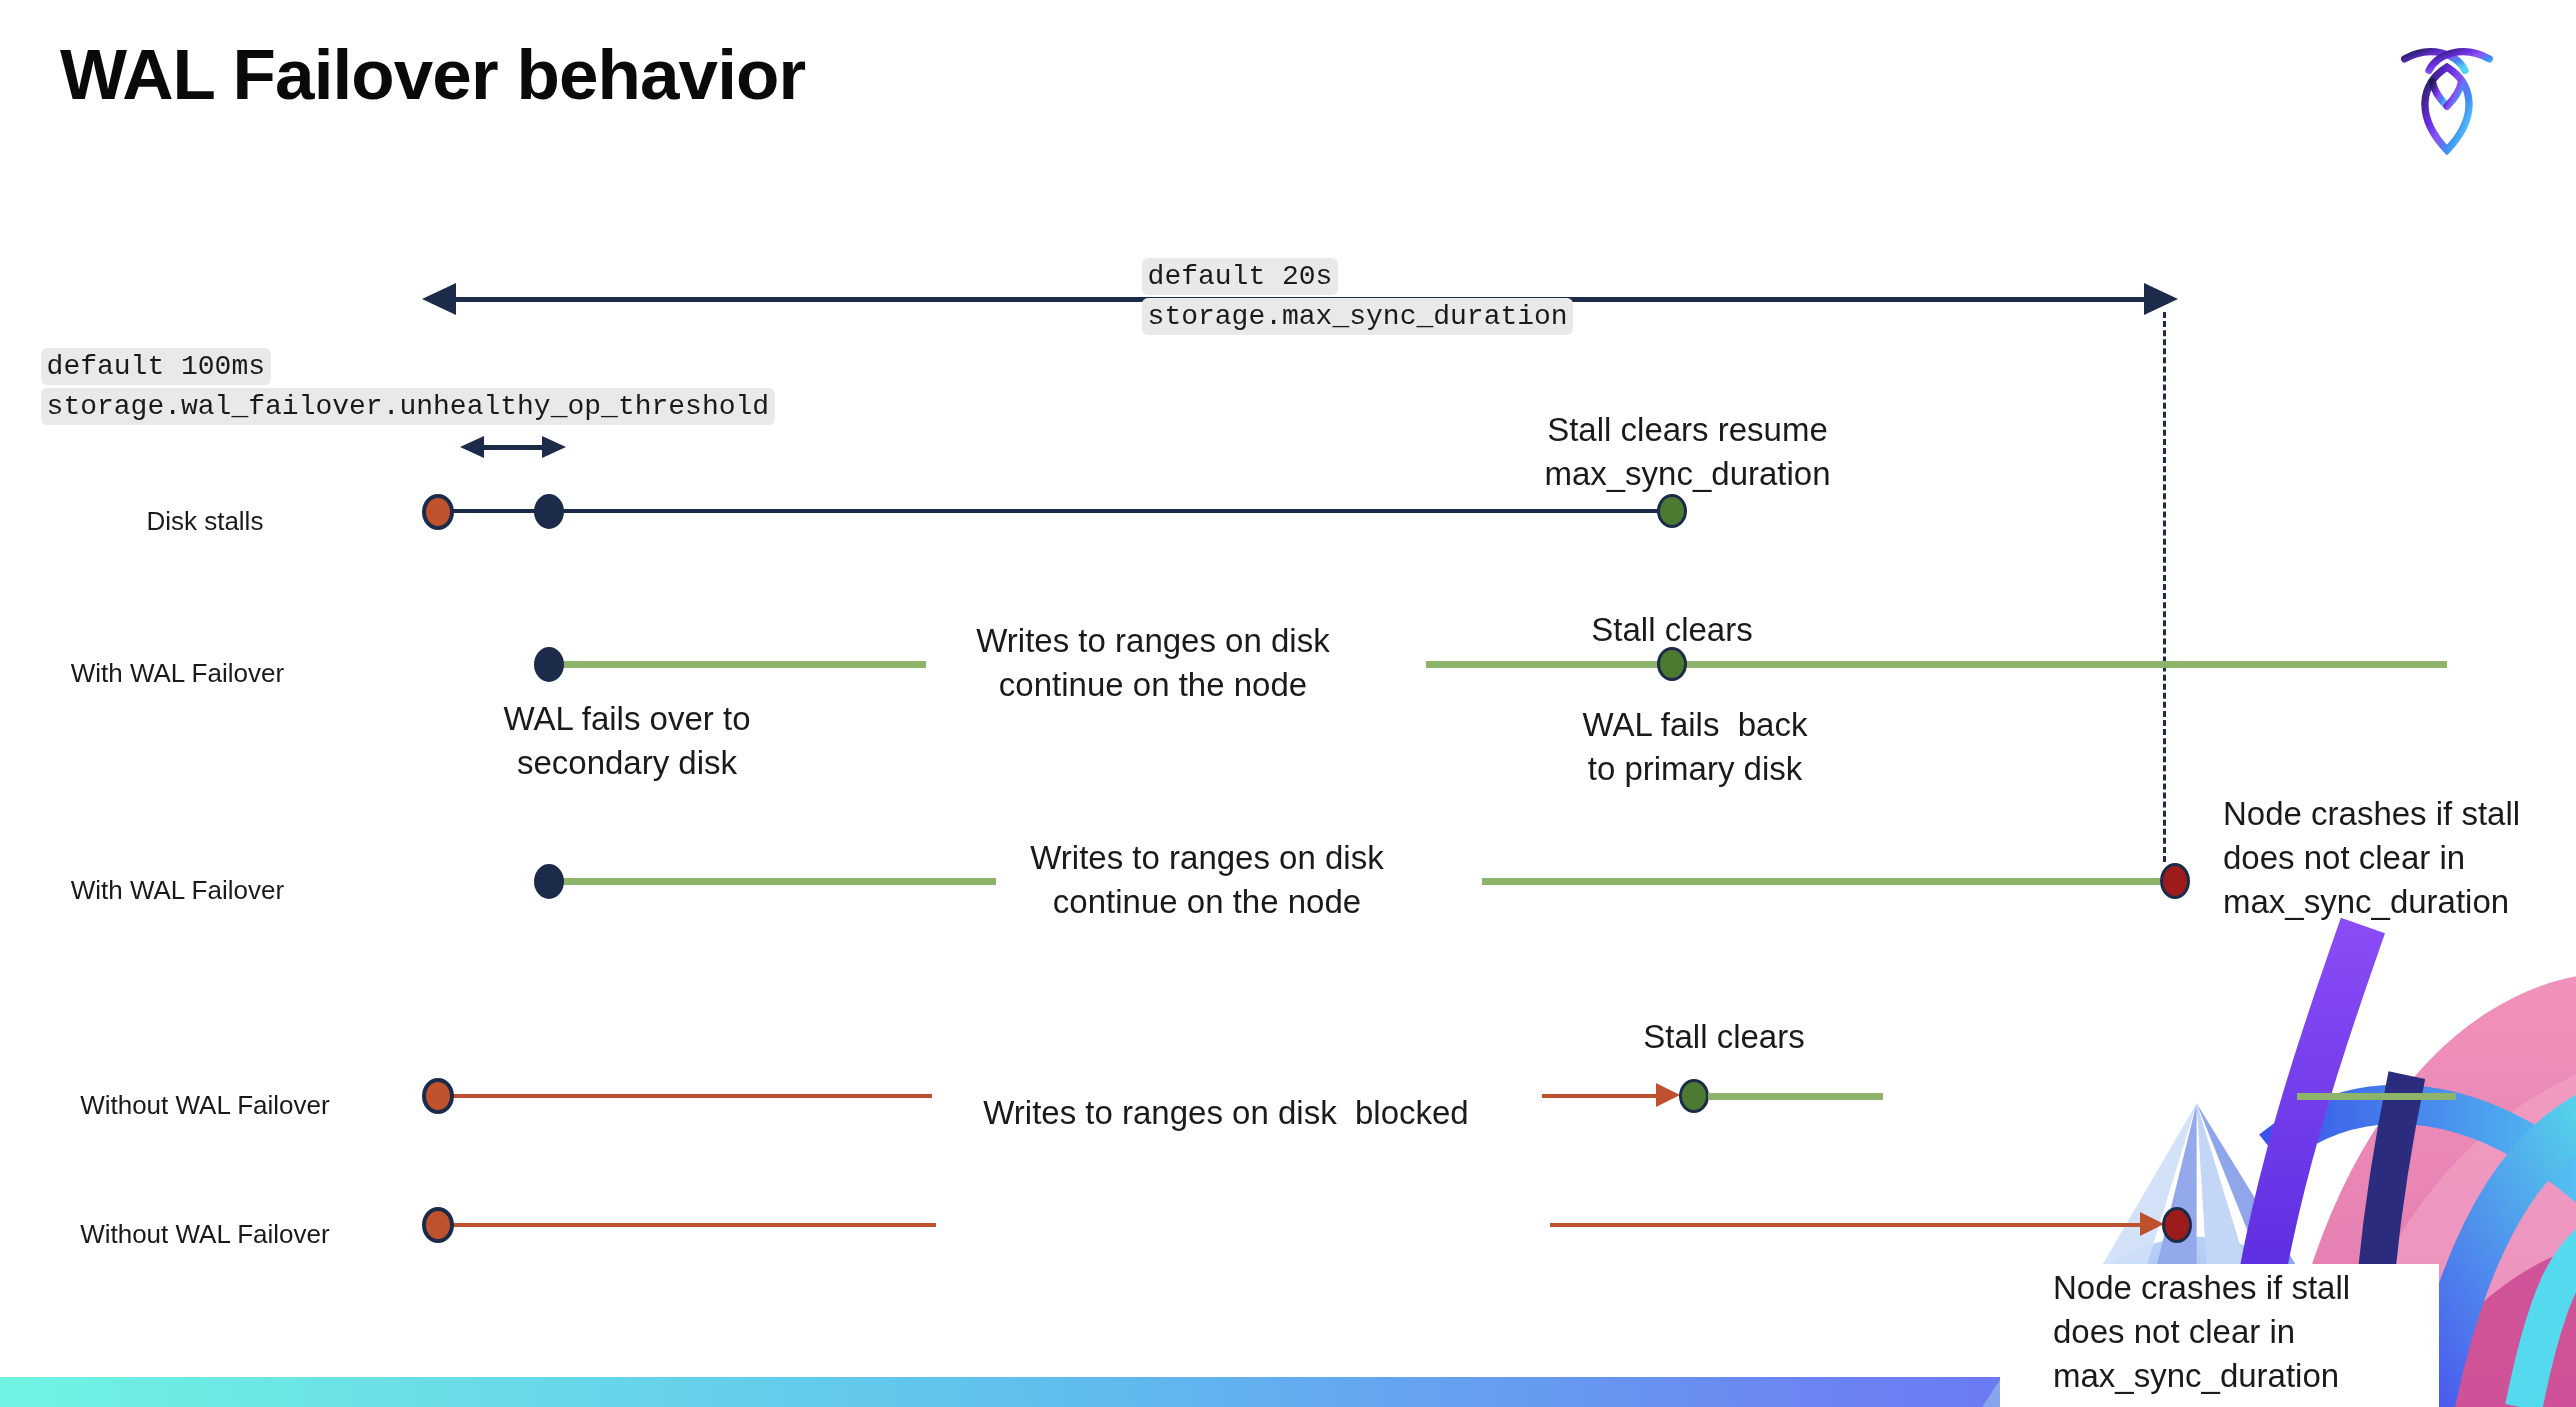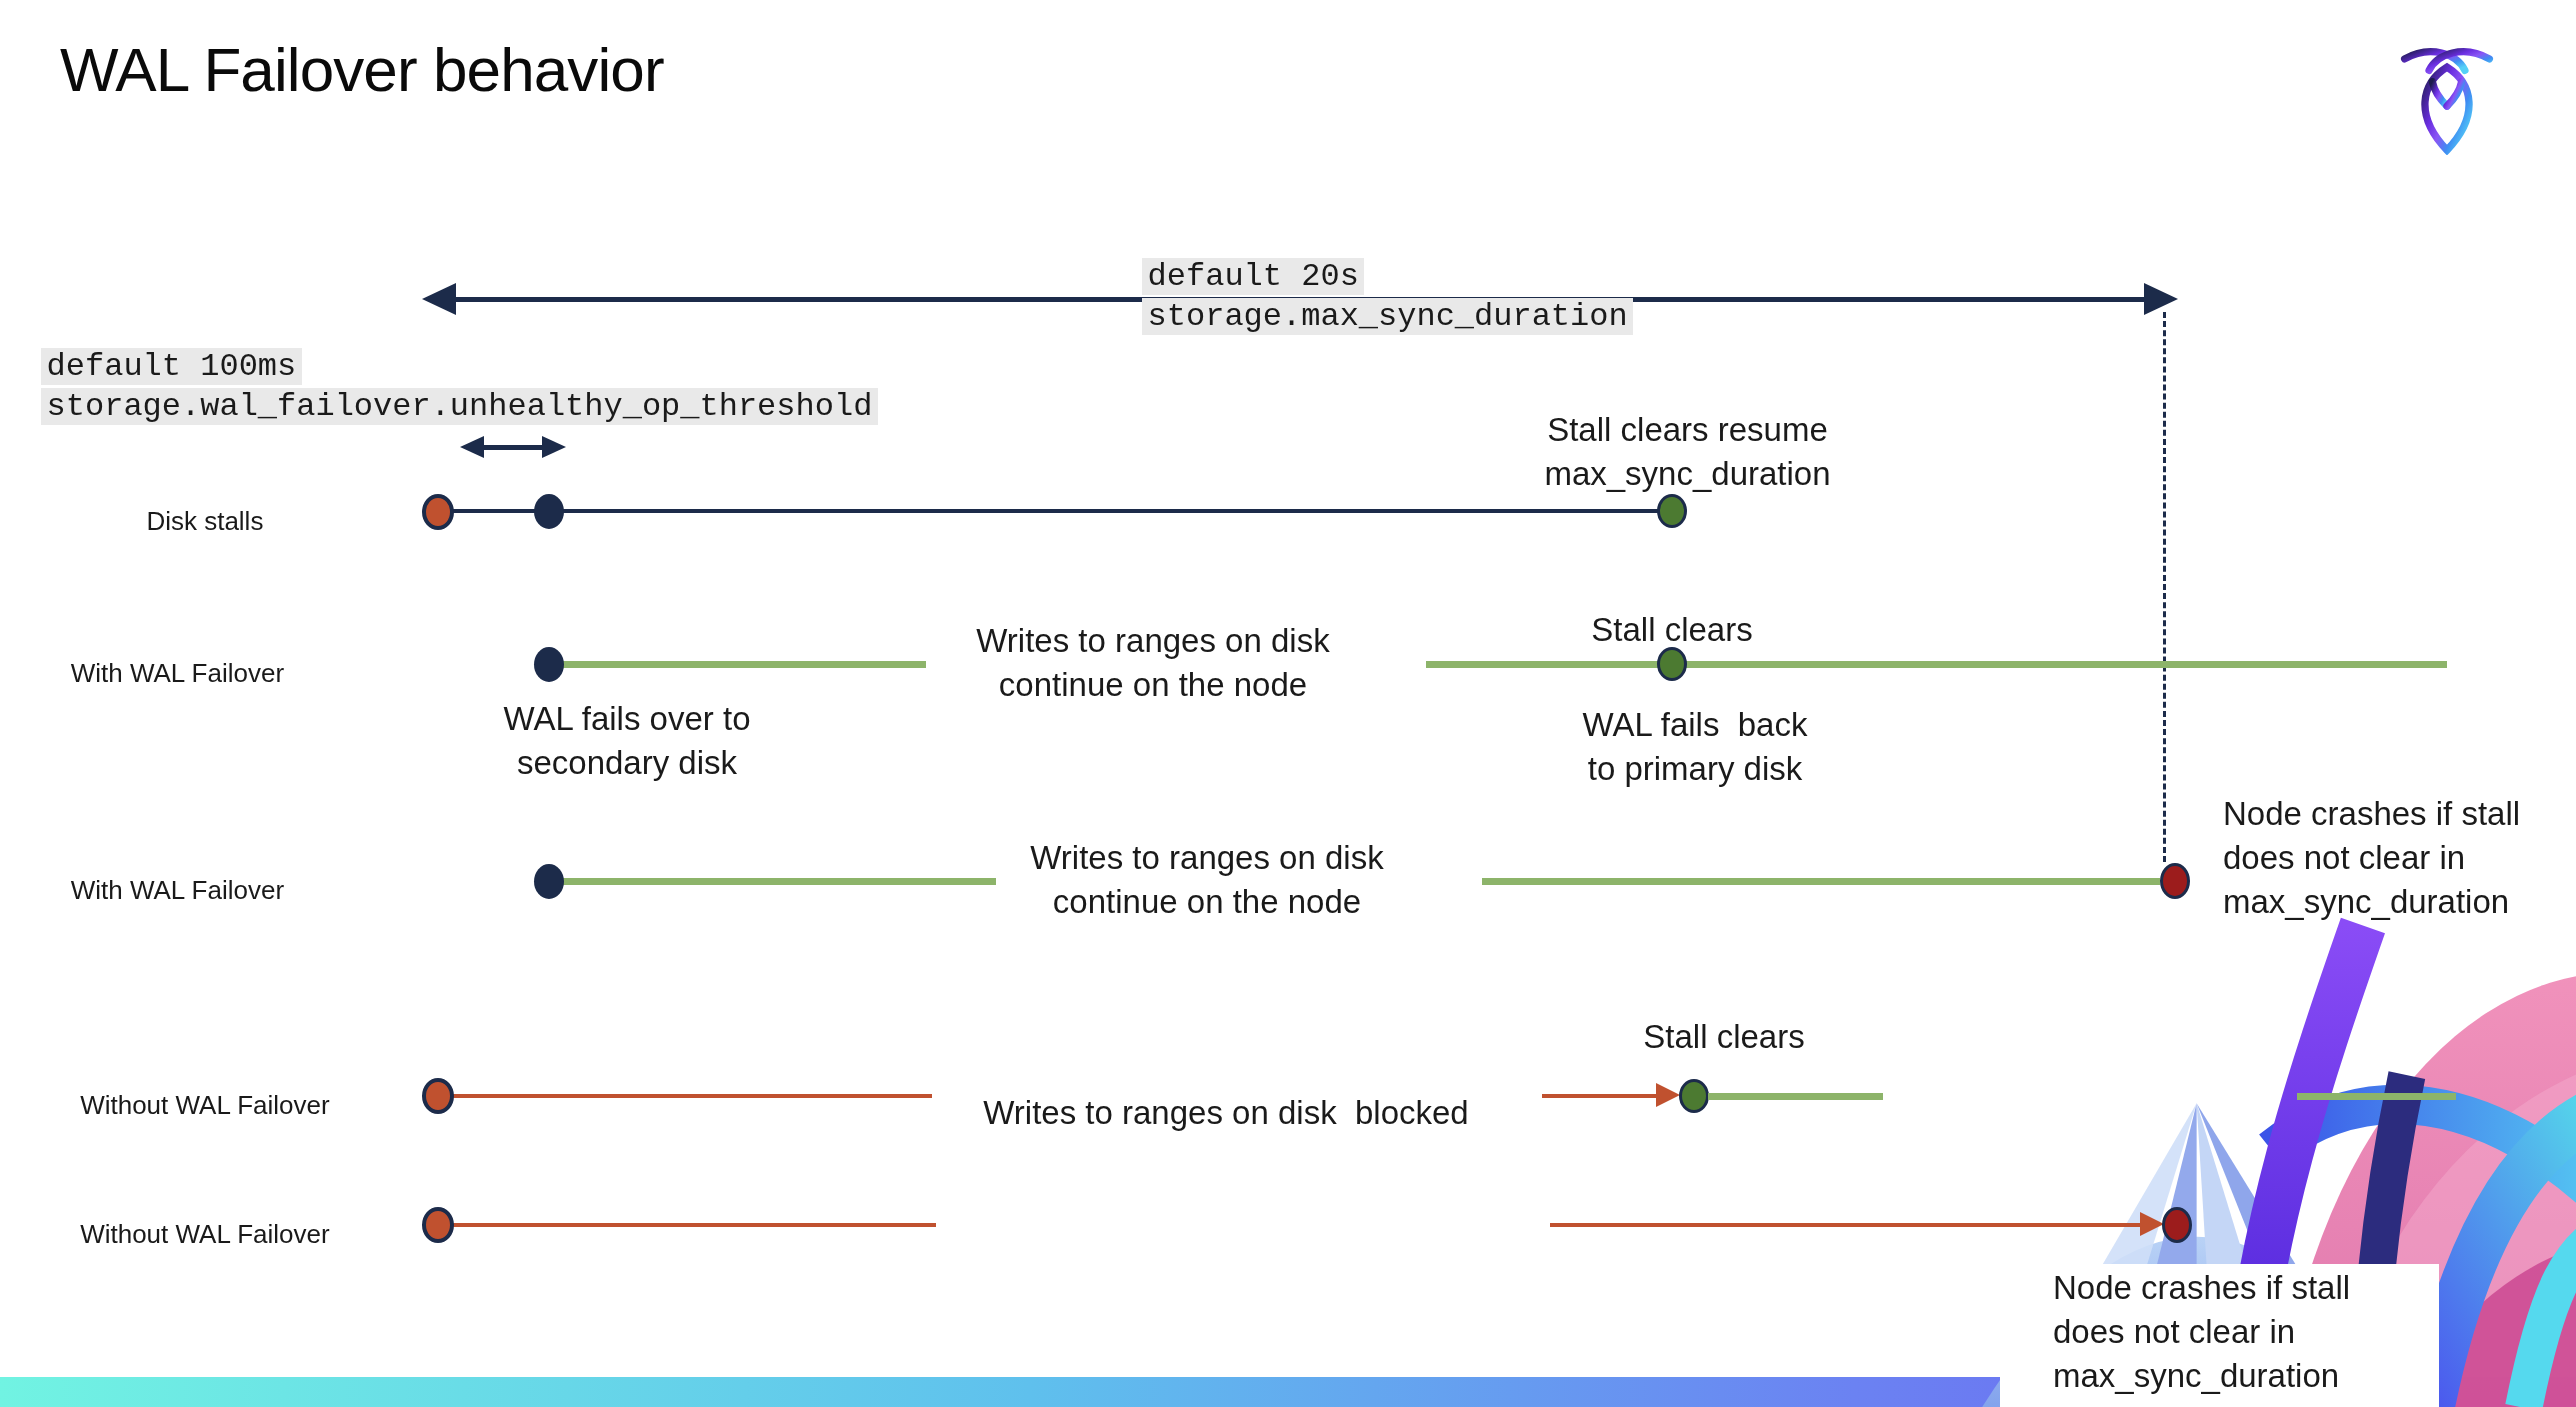--- a/index.html
+++ b/index.html
@@ -1,22 +1,22 @@
 <!DOCTYPE html>
 <html style="font-size:15px"><head>
 <meta charset="utf-8">
 <style>
   html,body{margin:0;padding:0;background:#fff;}
   #slide{position:relative;width:2576px;height:1408px;overflow:hidden;background:#ffffff;
          font-family:"Liberation Sans",sans-serif;color:#1a1a1a;}
   .dg{position:absolute;z-index:5;}
-  .title{font-size:62px;font-weight:400;letter-spacing:-0.9px;color:#0a0a0a;white-space:nowrap;}
+  .title{font-size:71px;font-weight:700;letter-spacing:-0.9px;color:#0a0a0a;white-space:nowrap;}
   .code-label{display:flex;flex-direction:column;align-items:flex-start;gap:2.8px;z-index:6;}
-  .code-line{display:inline-block;font-family:"Liberation Mono",monospace;font-size:32px;
-             line-height:37px;background:#e9e9e9;padding:0 5.6px;color:#1a1a1a;white-space:pre;}
+  .code-line{display:inline-block;font-family:"Liberation Mono",monospace;font-size:28px;
+             line-height:37px;background:#e9e9e9;padding:0 5.6px;color:#1a1a1a;white-space:pre;border-radius:6px;}
   .row-label{font-size:26px;text-align:center;white-space:nowrap;margin-top:12px;}
   .note{font-size:33px;line-height:44px;white-space:pre-wrap;text-align:center;}
   .note-left{text-align:left;}
   .h-line{position:absolute;}
   .navy-line{background:#1c2b4a;height:3.7px;}
   .arrow-line{background:#1c2b4a;height:4.7px;}
   .green-line{background:#8db46a;height:6.5px;}
   .red-line{background:#c0512f;height:3.7px;}
   .dot{position:absolute;border-radius:50%;box-sizing:border-box;}
   .dot-red{width:32px;height:36px;border:4.7px solid #1c2b4a;background:#c0512f;}

